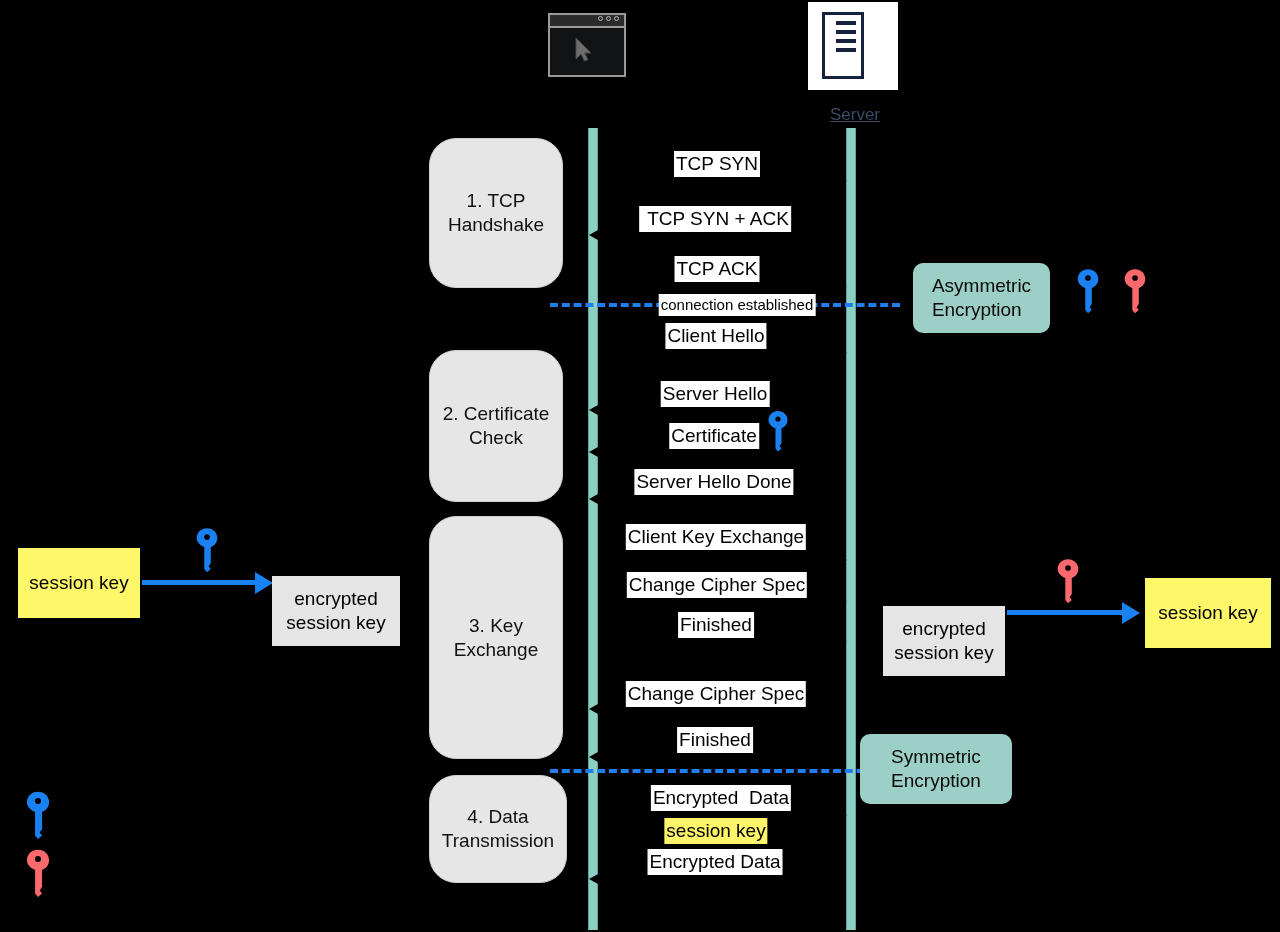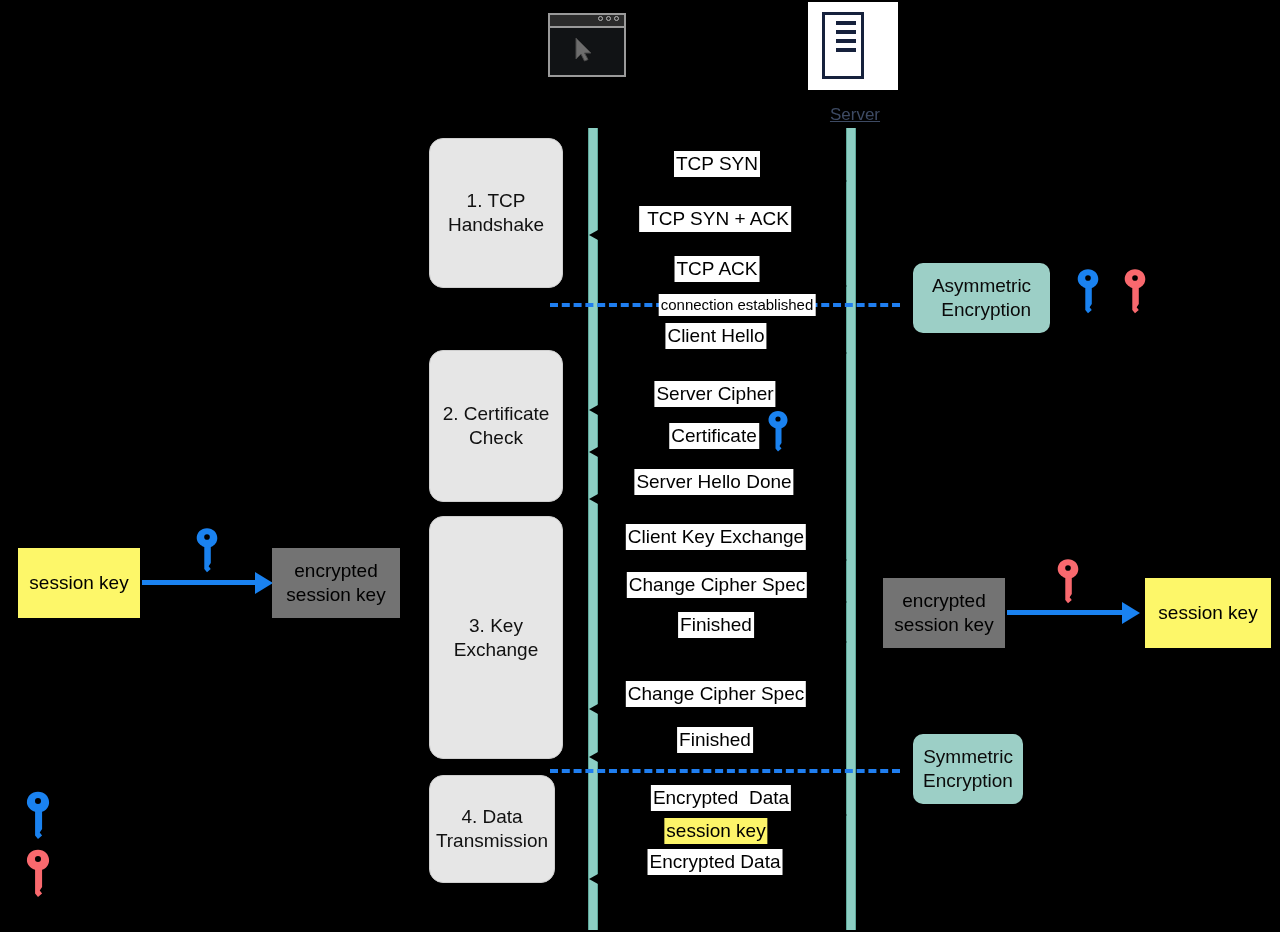--- a/index.html
+++ b/index.html
@@ -86,21 +86,21 @@
     border-left: 1px solid #5fa79a;
     border-right: 1px solid #5fa79a;
     box-sizing: border-box;
   }
 
   
   .phase-box {
     position: absolute;
     background: #e6e6e6;
     border: 1px solid #cfcfcf;
-    border-radius: 14px;
+    border-radius: 27px;
     box-sizing: border-box;
     display: flex;
     align-items: center;
     justify-content: center;
     text-align: center;
     color: #111111;
     font-size: 19px;
     line-height: 1.25;
     padding: 4px 8px;
   }
@@ -144,41 +144,41 @@
 
   
   .concept-box {
     position: absolute;
     background: #9ccfc6;
     border-radius: 10px;
     box-sizing: border-box;
     display: flex;
     align-items: center;
     justify-content: center;
-    text-align: right;
+    text-align: left;
     color: #0a0a0a;
     font-size: 19px;
     line-height: 1.25;
   }
 
   
   .kbox {
     position: absolute;
     box-sizing: border-box;
     display: flex;
     align-items: center;
     justify-content: center;
     text-align: center;
     color: #000000;
     font-size: 19px;
     line-height: 1.25;
     padding: 2px 6px;
   }
   .kbox.yellow { background: #fdf769; }
-  .kbox.orange { background: #737373; }
+  .kbox.orange { background: #e5e5e5; margin-top: 28px; }
 
   
   .parrow-line {
     position: absolute;
     height: 5px;
     background: #1a82f0;
   }
   .parrow-head {
     position: absolute;
     width: 0; height: 0;
@@ -226,21 +226,21 @@
 Handshake</span>
   </div>
   <div class="phase-box" style="left:429px; top:350px; width:134px; height:152px;">
     <span style="white-space:pre-line">2. Certificate
 Check</span>
   </div>
   <div class="phase-box" style="left:429px; top:516px; width:134px; height:243px;">
     <span style="white-space:pre-line">3. Key
 Exchange</span>
   </div>
-  <div class="phase-box" style="left:429px; top:775px; width:126px; height:108px;">
+  <div class="phase-box" style="left:429px; top:775px; width:138px; height:108px;">
     <span style="white-space:pre-line">4. Data
 Transmission</span>
   </div>
 
   <div class="arrow-line" style="left:598px; top:180px; width:240px;"></div>
   <div class="arrow-head right" style="left:838px; top:176px;"></div>
 
   <div class="arrow-line" style="left:598px; top:234px; width:248px;"></div>
   <div class="arrow-head left" style="left:589px; top:230px;"></div>
 
@@ -281,42 +281,42 @@
   <div class="arrow-head left" style="left:589px; top:874px;"></div>
 
   <div class="sep" style="left:550px; top:303px; width:350px;"></div>
   <div class="sep" style="left:550px; top:769px; width:350px;"></div>
 
   <div class="msg" style="left:717px; top:151px;">TCP SYN</div>
   <div class="msg" style="left:715px; top:206px;padding-left:8px;">TCP SYN + ACK</div>
   <div class="msg" style="left:717px; top:256px;">TCP ACK</div>
   <div class="msg" style="left:737px; top:294px; font-size:15px;">connection established</div>
   <div class="msg" style="left:716px; top:323px;">Client Hello</div>
-  <div class="msg" style="left:715px; top:381px;">Server Cipher</div>
+  <div class="msg" style="left:715px; top:381px;">Server Hello</div>
   <div class="msg" style="left:714px; top:423px;">Certificate</div>
   <div class="msg" style="left:714px; top:469px;">Server Hello Done</div>
   <div class="msg" style="left:716px; top:524px;">Client Key Exchange</div>
   <div class="msg" style="left:717px; top:572px;">Change Cipher Spec</div>
   <div class="msg" style="left:716px; top:612px;">Finished</div>
   <div class="msg" style="left:716px; top:681px;">Change Cipher Spec</div>
   <div class="msg" style="left:715px; top:727px;">Finished</div>
   <div class="msg" style="left:721px; top:785px;">Encrypted  Data</div>
   <div class="msg hl" style="left:716px; top:818px;">session key</div>
   <div class="msg" style="left:715px; top:849px;">Encrypted Data</div>
 
   <svg class="key-glyph" viewBox="0 0 24 42" style="left:766px; top:410px; width:24px; height:42px;">
     <path d="M12,1 C17.5,1 21.5,5 21.5,10 C21.5,14 19,17 15.5,18.3 L15.5,33 L13.5,36 L15.5,38.5 L12,41.5 L9.5,38.5 L9.5,18.3 C6,17 2.5,14 2.5,10 C2.5,5 6.5,1 12,1 Z" fill="#1a82f0"></path>
     <circle cx="12" cy="9" r="2.6" fill="#000000"></circle>
   </svg>
 
   <div class="concept-box" style="left:913px; top:263px; width:137px; height:70px;">
     <span style="white-space:pre-line">Asymmetric
 Encryption</span>
   </div>
-  <div class="concept-box" style="left:913px; top:734px; width:110px; height:70px;">
+  <div class="concept-box" style="left:860px; top:734px; width:152px; height:70px;">
     <span style="white-space:pre-line">Symmetric
 Encryption</span>
   </div>
 
   <svg class="key-glyph" viewBox="0 0 24 42" style="left:1075px; top:268px; width:26px; height:46px;">
     <path d="M12,1 C17.5,1 21.5,5 21.5,10 C21.5,14 19,17 15.5,18.3 L15.5,33 L13.5,36 L15.5,38.5 L12,41.5 L9.5,38.5 L9.5,18.3 C6,17 2.5,14 2.5,10 C2.5,5 6.5,1 12,1 Z" fill="#1a82f0"></path>
     <circle cx="12" cy="9" r="2.6" fill="#000000"></circle>
   </svg>
   <svg class="key-glyph" viewBox="0 0 24 42" style="left:1122px; top:268px; width:26px; height:46px;">
     <path d="M12,1 C17.5,1 21.5,5 21.5,10 C21.5,14 19,17 15.5,18.3 L15.5,33 L13.5,36 L15.5,38.5 L12,41.5 L9.5,38.5 L9.5,18.3 C6,17 2.5,14 2.5,10 C2.5,5 6.5,1 12,1 Z" fill="#f9696e"></path>

